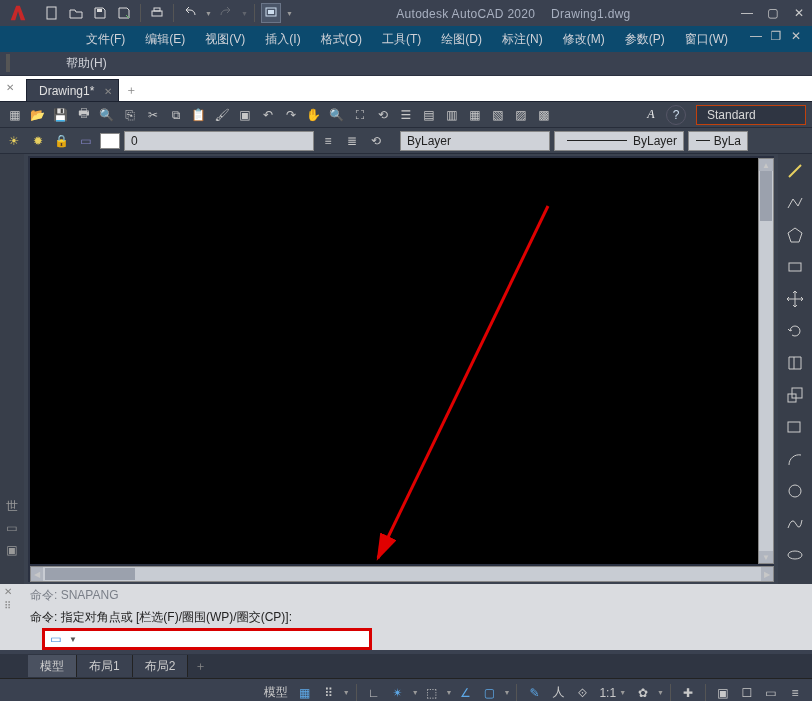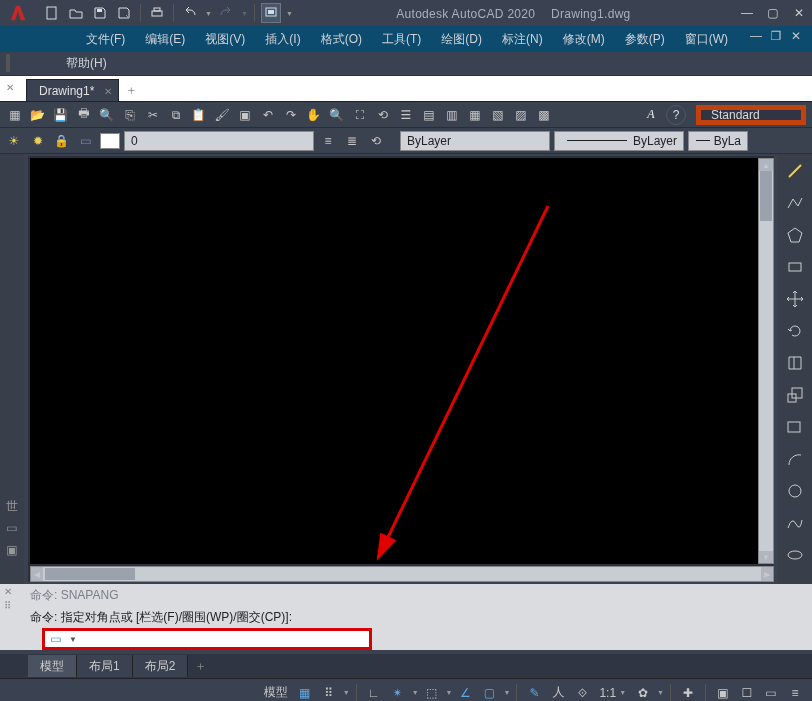--- a/index.html
+++ b/index.html
@@ -20,21 +20,21 @@
   .helprow { height:24px; background:#3a4150; padding-left:56px; display:flex; align-items:center; border-bottom:1px solid #2b3140; position:relative; }
   .helprow::before { content:""; position:absolute; left:6px; top:2px; width:4px; height:18px; background:#555; }
   .helprow .mitem { padding:0 10px; height:22px; display:flex; align-items:center; cursor:pointer; color:#d0d2d8; }
   .tabbar { height:26px; background:#ffffff; display:flex; align-items:flex-end; padding-left:26px; border-bottom:1px solid #1c2230; position:relative;}
   .tabbar::before { content:"✕"; position:absolute; left:6px; top:6px; color:#888; font-size:10px;}
   .tab { background:#3a4150; color:#e0e0e0; padding:4px 24px 4px 12px; border:1px solid #1c2230; border-bottom:none; position:relative; height:22px; display:flex; align-items:center; cursor:pointer; }
   .tab .close { position:absolute; right:6px; top:6px; color:#888; font-size:10px;}
   .tab-new { width:24px; height:22px; display:flex; align-items:center; justify-content:center; color:#888; cursor:pointer;}
   .toolrow { height:26px; background:#3b424f; display:flex; align-items:center; padding:0 4px; gap:1px; border-bottom:1px solid #272d3a; position:relative;}
   .toolrow .tbtn { width:22px; height:22px; display:flex; align-items:center; justify-content:center; cursor:pointer; color:#c8c8c8;}
-  .toolrow .endlabel { position:absolute; right:6px; background:#2f3542; border:5px solid #c2410c; height:20px; padding:0 10px; display:flex; align-items:center; width:110px; color:#d8d8d8;}
+  .toolrow .endlabel { position:absolute; right:6px; background:#2f3542; border:1px solid #c2410c; height:20px; padding:0 10px; display:flex; align-items:center; width:110px; color:#d8d8d8;}
   .toolrow .help { position:absolute; right:126px; width:20px; height:20px; display:flex; align-items:center; justify-content:center;}
   .toolrow .aa  { position:absolute; right:151px; width:20px; height:20px; display:flex; align-items:center; justify-content:center; font-family:Georgia,serif; font-style:italic; color:#eee;}
   .proprow { height:26px; background:#3b424f; display:flex; align-items:center; padding:0 4px; gap:4px; border-bottom:1px solid #272d3a;}
   .proprow .pbtn { width:20px; height:20px; display:flex; align-items:center; justify-content:center; cursor:pointer;}
   .proprow .colorswatch { width:20px; height:16px; background:#fff; border:1px solid #888; }
   .proprow .combo { background:#cfd2d8; color:#222; border:1px solid #888; height:20px; padding:0 6px; display:flex; align-items:center; font-size:12px;}
   .workarea { position:relative; background:#3b424f; }
   .left-gutter { position:absolute; left:0; top:0; width:24px; bottom:0; background:#383e4a; }
   .left-gutter .gbtn { width:20px; height:20px; margin:2px; display:flex; align-items:center; justify-content:center; color:#999;}
   .canvas-wrap { position:absolute; left:28px; right:38px; top:2px; bottom:2px; background:#2a3040; }

